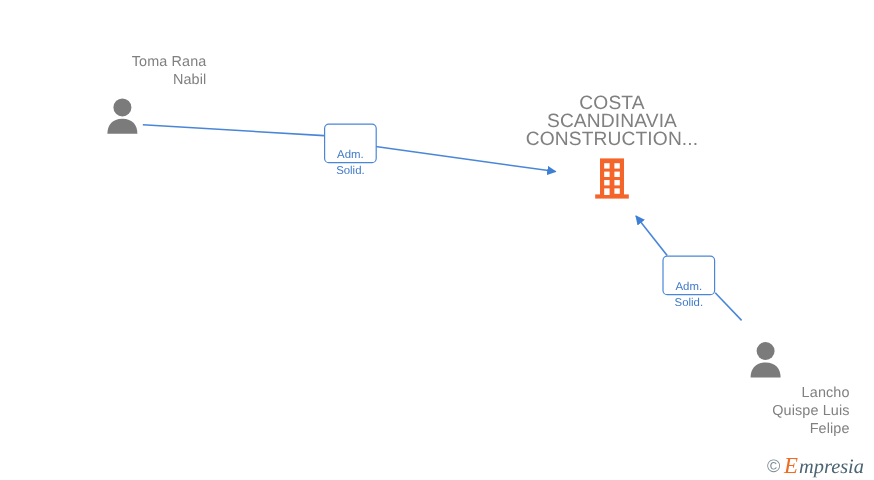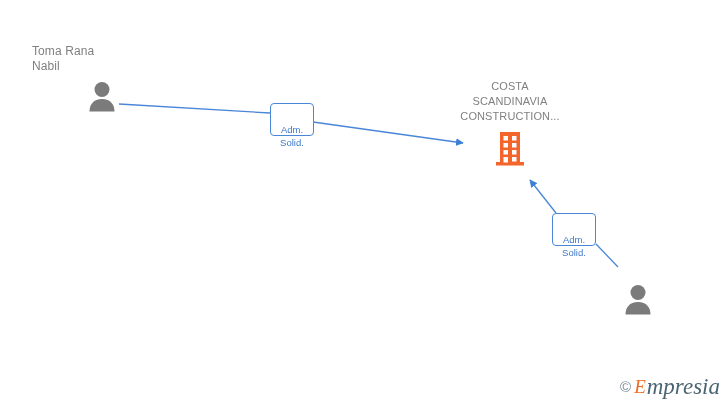--- a/index.html
+++ b/index.html
@@ -24,21 +24,21 @@
     top: 0;
     width: 728px;
     height: 400px;
     pointer-events: none;
   }
 
   
   .person-node {
     position: absolute;
     width: 140px;
-    text-align: left;
+    text-align: right;
   }
   .person-label {
     color: #808080;
     font-size: 12px;
     line-height: 15px;
     letter-spacing: 0.1px;
     white-space: pre-line;
   }
   .person-icon {
     display: block;
@@ -46,21 +46,21 @@
   }
 
   
   .company-node {
     position: absolute;
     width: 180px;
     text-align: center;
   }
   .company-label {
     color: #808080;
-    font-size: 11px;
+    font-size: 16px;
     line-height: 15px;
     letter-spacing: 0.1px;
     white-space: pre-line;
   }
   .company-icon {
     display: block;
     margin: 0 auto;
   }
 
   
@@ -96,21 +96,21 @@
   .wm-e {
     font-family: "Liberation Serif", "DejaVu Serif", serif;
     font-style: italic;
     font-size: 19px;
     color: #ef6c22;
     line-height: 1;
   }
   .wm-rest {
     font-family: "Liberation Serif", "DejaVu Serif", serif;
     font-style: italic;
-    font-size: 23px;
+    font-size: 17px;
     color: #4b6472;
     line-height: 1;
     margin-left: -2px;
   }
 </style>
 </head>
 <body>
 
 <div id="graph-canvas">
 
@@ -155,20 +155,23 @@
       <rect x="10.5" y="26" width="4.5" height="5.5" fill="#ffffff"></rect>
       <rect x="19" y="26" width="4.5" height="4.5" fill="#ffffff"></rect>
     </svg>
   </div>
 
   <div class="person-node" style="left:568px; top:283px;">
     <svg class="person-icon" width="30" height="32" viewBox="0 0 30 32">
       <circle cx="15" cy="9.5" r="7.5" fill="#7b7b7b"></circle>
       <path d="M15 19 C6.5 19 2.5 24.5 2.5 31.5 L27.5 31.5 C27.5 24.5 23.5 19 15 19 Z" fill="#7b7b7b"></path>
     </svg>
+    <div class="person-label" style="margin-top:5px;">Lancho
+Quispe Luis
+Felipe</div>
   </div>
 
   <div class="edge-chip" style="left:270px; top:103px; width:44px; height:33px;">Adm.
 Solid.</div>
 
   <div class="edge-chip" style="left:552px; top:213px; width:44px; height:33px;">Adm.
 Solid.</div>
 
   <div id="watermark">
     <span class="wm-c">©</span>

